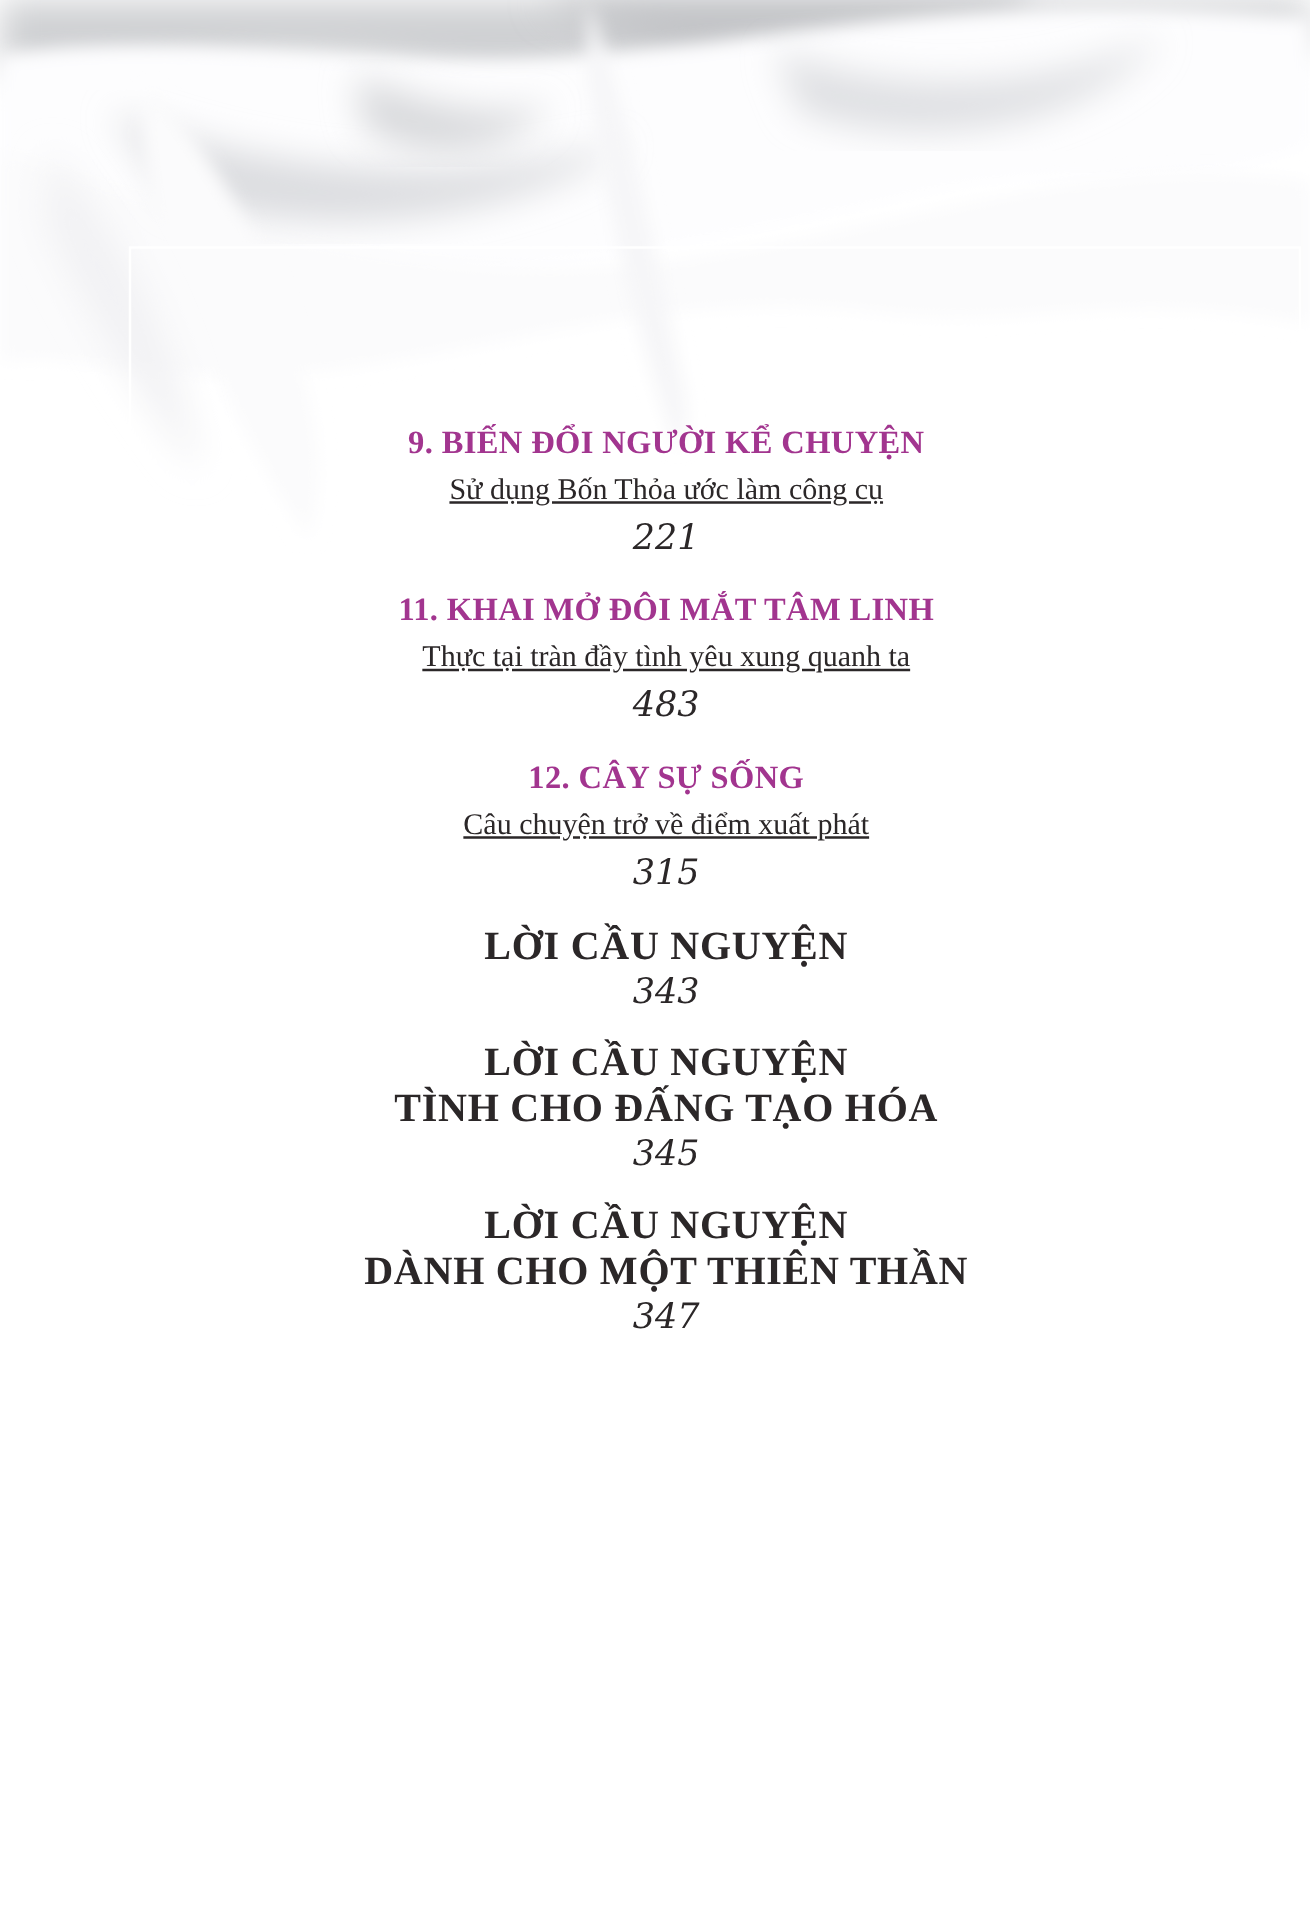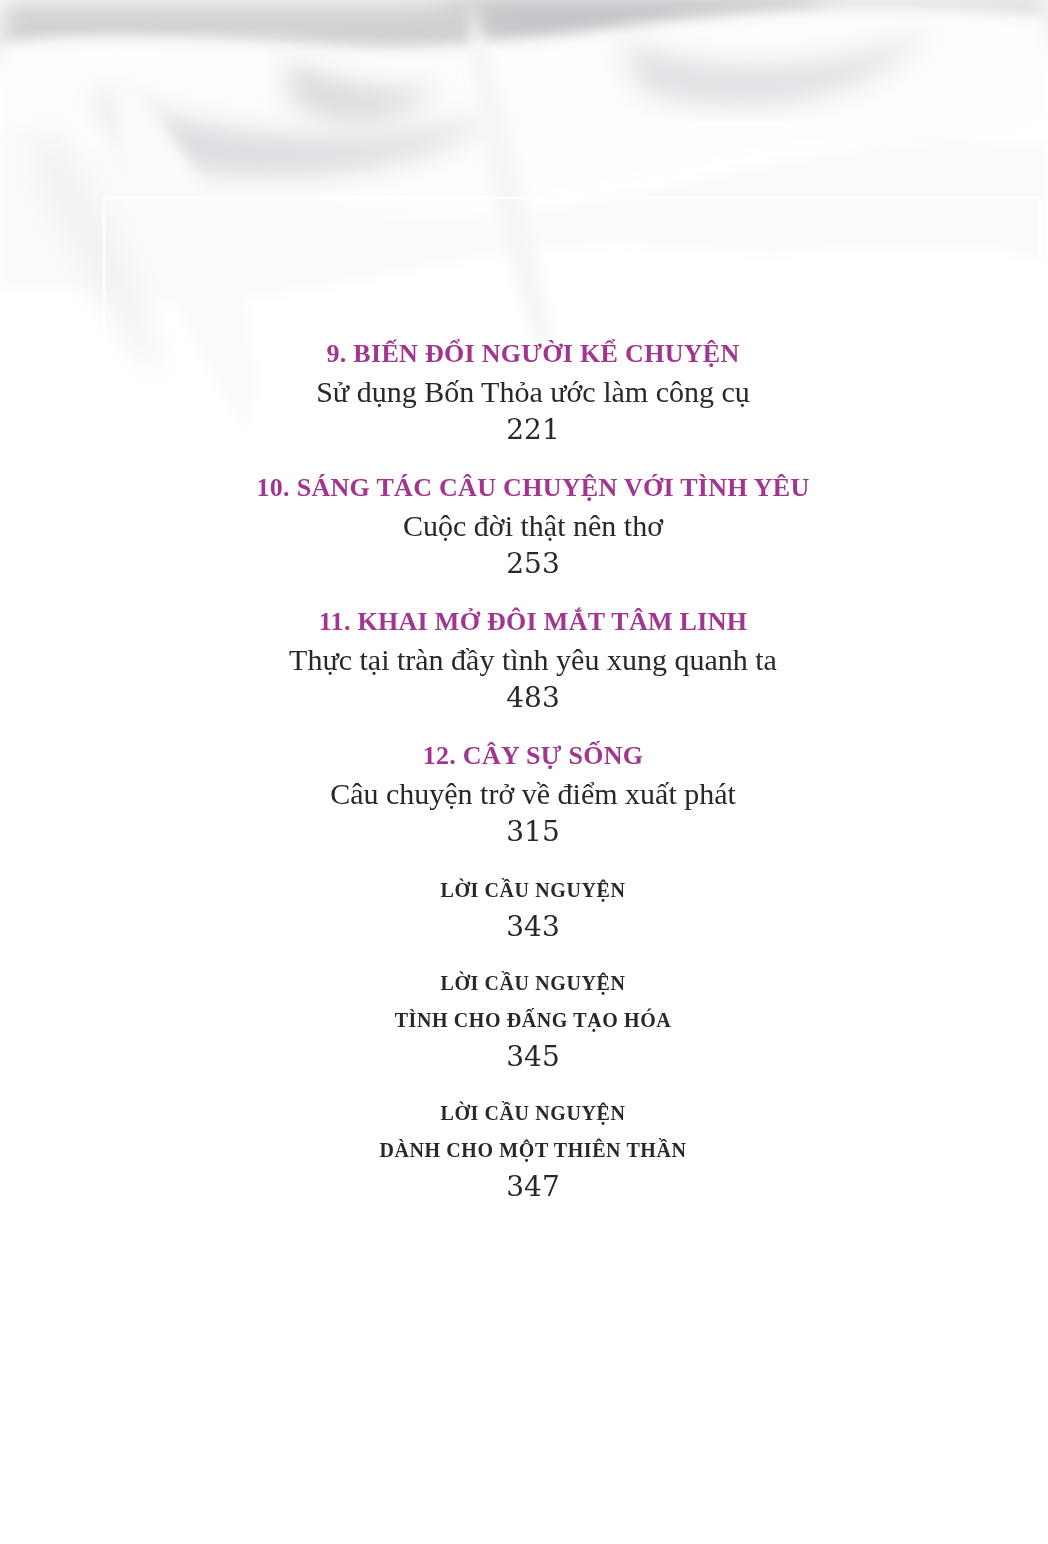--- a/index.html
+++ b/index.html
@@ -49,34 +49,36 @@
   }
   .chapter { margin: 0 0 22px 0; }
   .chapter-title {
     font-weight: bold;
     font-size: 26px;
     line-height: 36px;
     letter-spacing: 0.3px;
     color: var(--accent, #a2358f);
   }
   .chapter-subtitle {
-    font-size: 30px;
+    font-size: 24px;
     line-height: 40px;
     color: var(--text, #2b2728);
+    text-decoration: underline;
   }
   .page-num {
+    font-style: italic;
     font-size: 28px;
     line-height: 36px;
     font-family: "DejaVu Serif", "Liberation Serif", serif;
     color: var(--text, #2b2728);
   }
   .prayer { margin: 0 0 20px 0; }
   .prayer-line {
     font-weight: bold;
-    font-size: 20px;
+    font-size: 32px;
     line-height: 37px;
     letter-spacing: 0.6px;
     color: var(--text, #2b2728);
   }
 </style>
 </head>
 <body>
 
 <svg class="decor" viewBox="0 0 1048 500" xmlns="http://www.w3.org/2000/svg" aria-hidden="true">
   <defs>
@@ -111,25 +113,20 @@
 <div class="frame"></div>
 
 <main class="toc">
 
   <section class="chapter">
     <div class="chapter-title">9. BIẾN ĐỔI NGƯỜI KỂ CHUYỆN</div>
     <div class="chapter-subtitle">Sử dụng Bốn Thỏa ước làm công cụ</div>
     <div class="page-num">221</div>
   </section>
 
-  <section class="chapter">
-    <div class="chapter-title">10. SÁNG TÁC CÂU CHUYỆN VỚI TÌNH YÊU</div>
-    <div class="chapter-subtitle">Cuộc đời thật nên thơ</div>
-    <div class="page-num">253</div>
-  </section>
 
   <section class="chapter">
     <div class="chapter-title">11. KHAI MỞ ĐÔI MẮT TÂM LINH</div>
     <div class="chapter-subtitle">Thực tại tràn đầy tình yêu xung quanh ta</div>
     <div class="page-num">483</div>
   </section>
 
   <section class="chapter">
     <div class="chapter-title">12. CÂY SỰ SỐNG</div>
     <div class="chapter-subtitle">Câu chuyện trở về điểm xuất phát</div>

